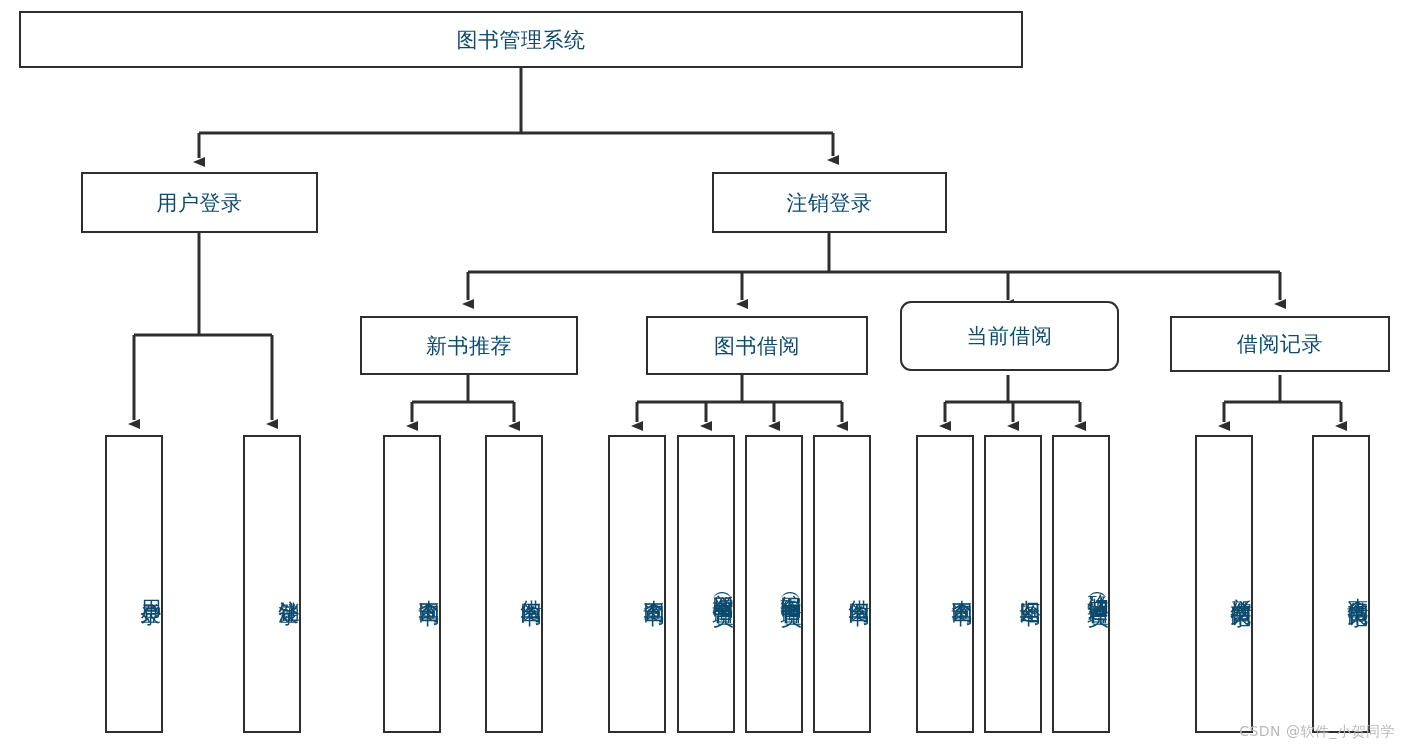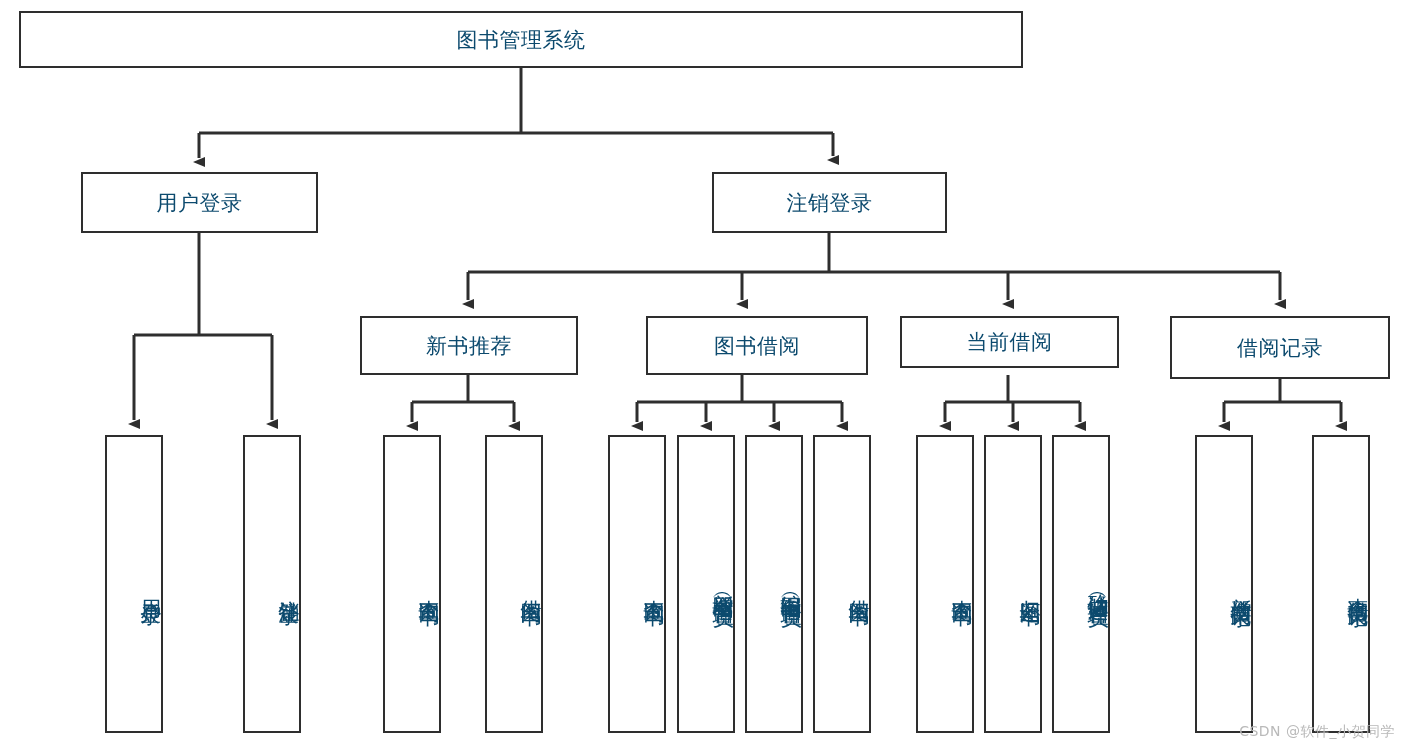--- a/index.html
+++ b/index.html
@@ -136,24 +136,24 @@
   <div class="node horizontal" style="left:712px; top:172px; width:235px; height:61px;">
     <span class="node-label">注销登录</span>
   </div>
 
   <div class="node horizontal" style="left:360px; top:316px; width:218px; height:59px;">
     <span class="node-label">新书推荐</span>
   </div>
   <div class="node horizontal" style="left:634px; top:316px; width:222px; height:59px;margin-left:12px;">
     <span class="node-label">图书借阅</span>
   </div>
-  <div class="node horizontal" style="left:900px; top:316px; width:219px; height:52px;">
+  <div class="node horizontal" style="left:900px; top:301px; width:219px; height:70px;border-radius:11px;">
     <span class="node-label">当前借阅</span>
   </div>
-  <div class="node horizontal" style="left:1170px; top:316px; width:220px; height:63px;">
+  <div class="node horizontal" style="left:1170px; top:316px; width:220px; height:56px;">
     <span class="node-label">借阅记录</span>
   </div>
 
   <div class="node vertical" style="left:105px; top:435px; width:58px; height:298px;">
     <span class="node-label">用户登录</span>
   </div>
   <div class="node vertical" style="left:243px; top:435px; width:58px; height:298px;">
     <span class="node-label">注销登录</span>
   </div>
 

